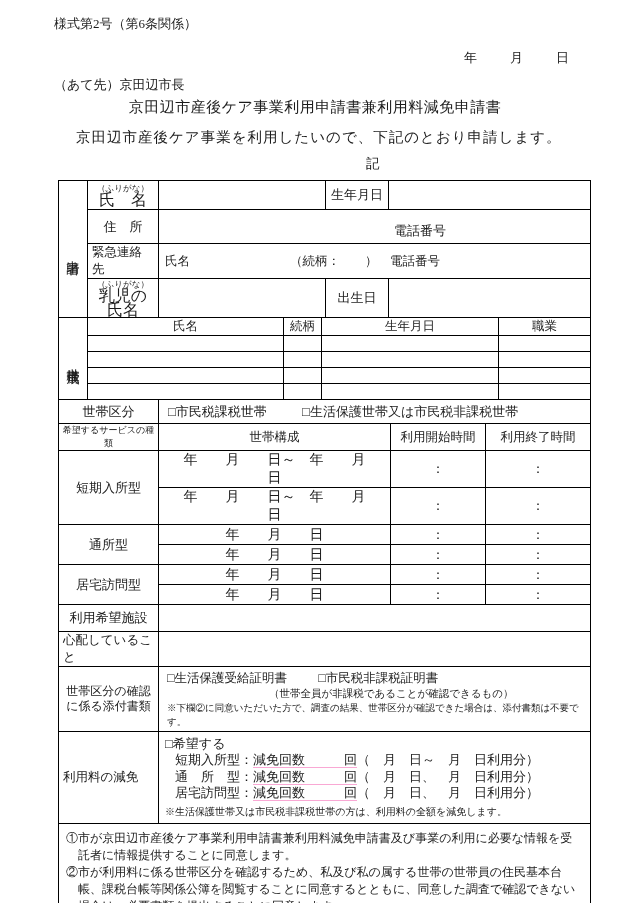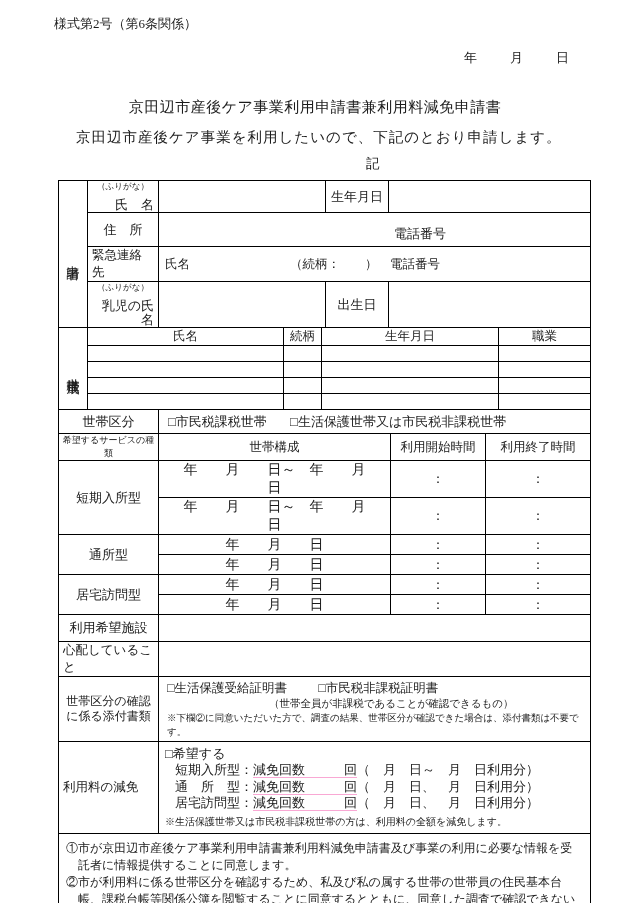--- a/index.html
+++ b/index.html
@@ -20,33 +20,33 @@
   .tables { position:absolute; left:58px; top:180px; width:532px; }
   table { border-collapse:collapse; table-layout:fixed; width:532px; }
   table + table { margin-top:-1px; }
   td { border:1px solid #000; font-size:13px; padding:0 4px; vertical-align:middle; overflow:hidden; }
 
   .group-cell { text-align:center; padding:0; }
   .vlabel { writing-mode:vertical-rl; text-orientation:upright; display:inline-block; font-size:13px; letter-spacing:1px; line-height:1; }
   .lbl { text-align:center; font-size:13px; }
   .lbl-sm { font-size:12.5px; }
   .furigana { display:block; text-align:center; font-size:8.5px; line-height:10px; }
-  .under-furi { display:block; text-align:right; font-size:13px; line-height:14px;margin-top:7px; }
+  .under-furi { display:block; text-align:center; font-size:16px; line-height:14px; }
 
   .addr-cell { position:relative; }
   .phone-in-addr { position:absolute; left:235px; bottom:3px; font-size:13px; }
   .emergency-content { font-size:12.5px; padding-left:6px;font-family:Liberation Mono, monospace; }
 
   .hh-head td { font-size:12.5px; text-align:center; padding:0 2px; }
   .tB tr { height:16px; }
   .tB tr.hh-head { height:16px; }
 
   .tC tr { height:24px; }
   .class-options { padding-left:9px; font-size:13px; }
-  .opt2 { margin-left:20px; }
+  .opt2 { margin-left:32px; }
 
   .tD tr.svc-head { height:26px; }
   .tD tr.svc-row { height:20px; }
   .svc-type-head { font-size:9px; text-align:center; padding:0 0; }
   .svc-head-c { font-size:12.5px; text-align:center; }
   .svc-date { text-align:center; font-size:14px; }
   .svc-time { text-align:center; font-size:13px; }
   .svc-type { text-align:center; font-size:13px; }
 
   .tE .row-facility { height:27px; }
@@ -79,20 +79,21 @@
 <div class="page">
 
   <div class="abs form-no">様式第2号（第6条関係）</div>
 
   <div class="abs date-top">
     <span>年</span>
     <span>月</span>
     <span>日</span>
   </div>
 
+  <div class="abs addressee">（あて先）京田辺市長</div>
   <div class="abs title">京田辺市産後ケア事業利用申請書兼利用料減免申請書</div>
   <div class="abs intro">京田辺市産後ケア事業を利用したいので、下記のとおり申請します。</div>
   <div class="abs record">記</div>
 
   <div class="tables">
 
     <table class="tA">
       <colgroup>
           <col style="width:29px">
           <col style="width:71px">

